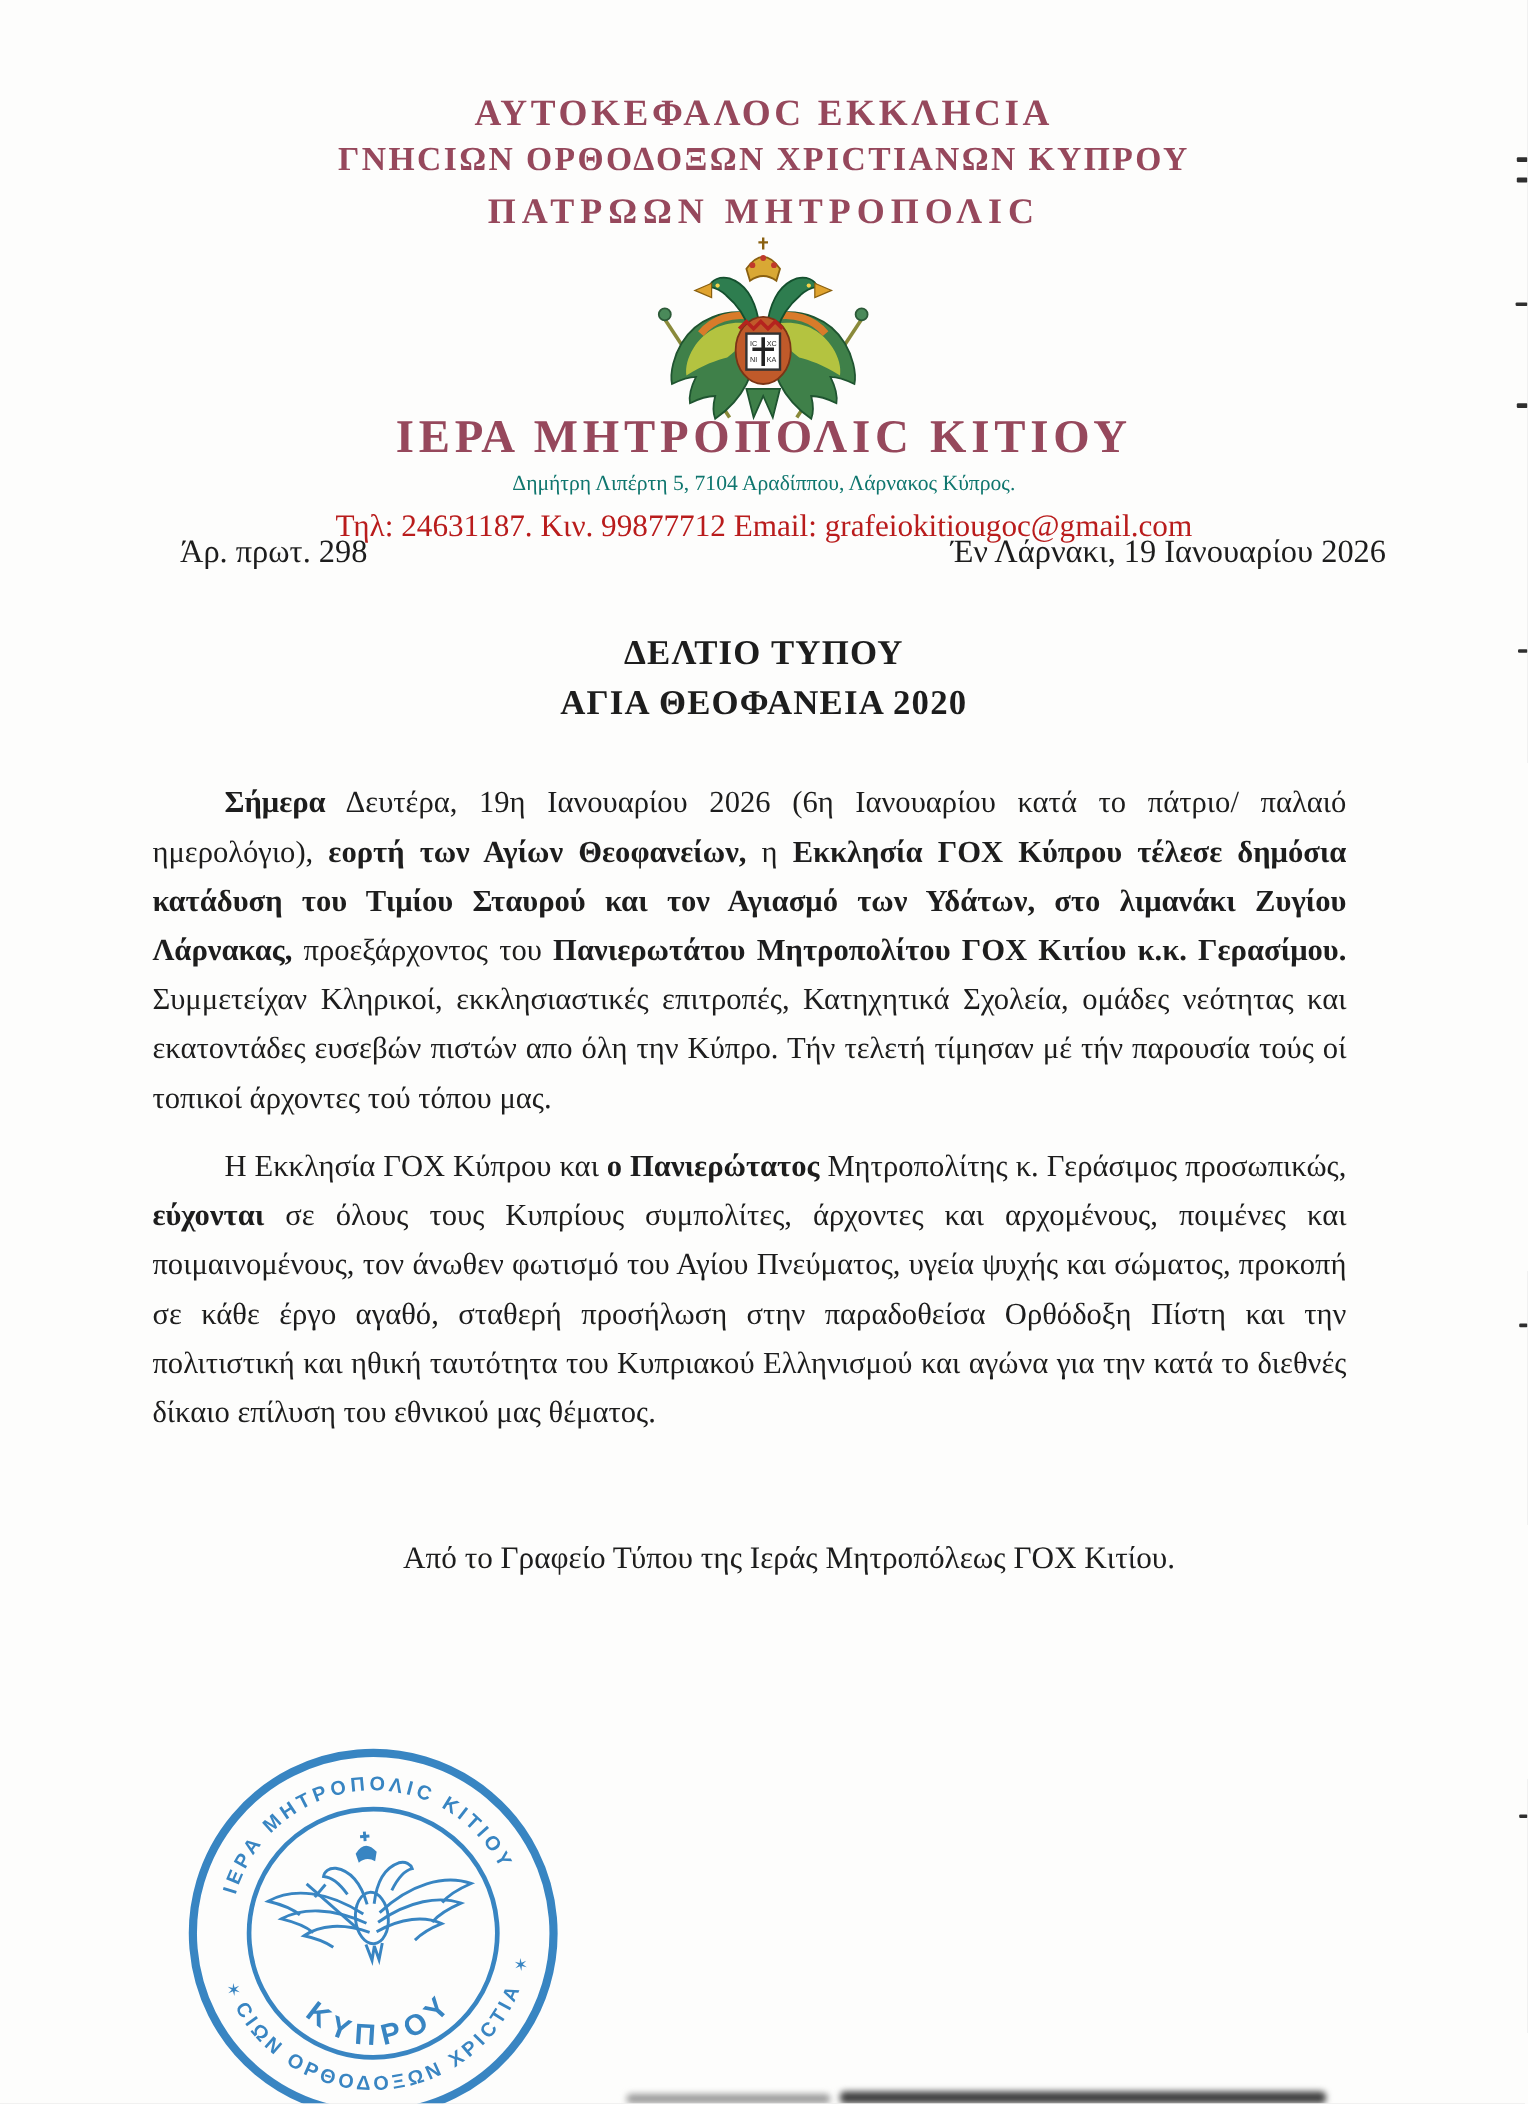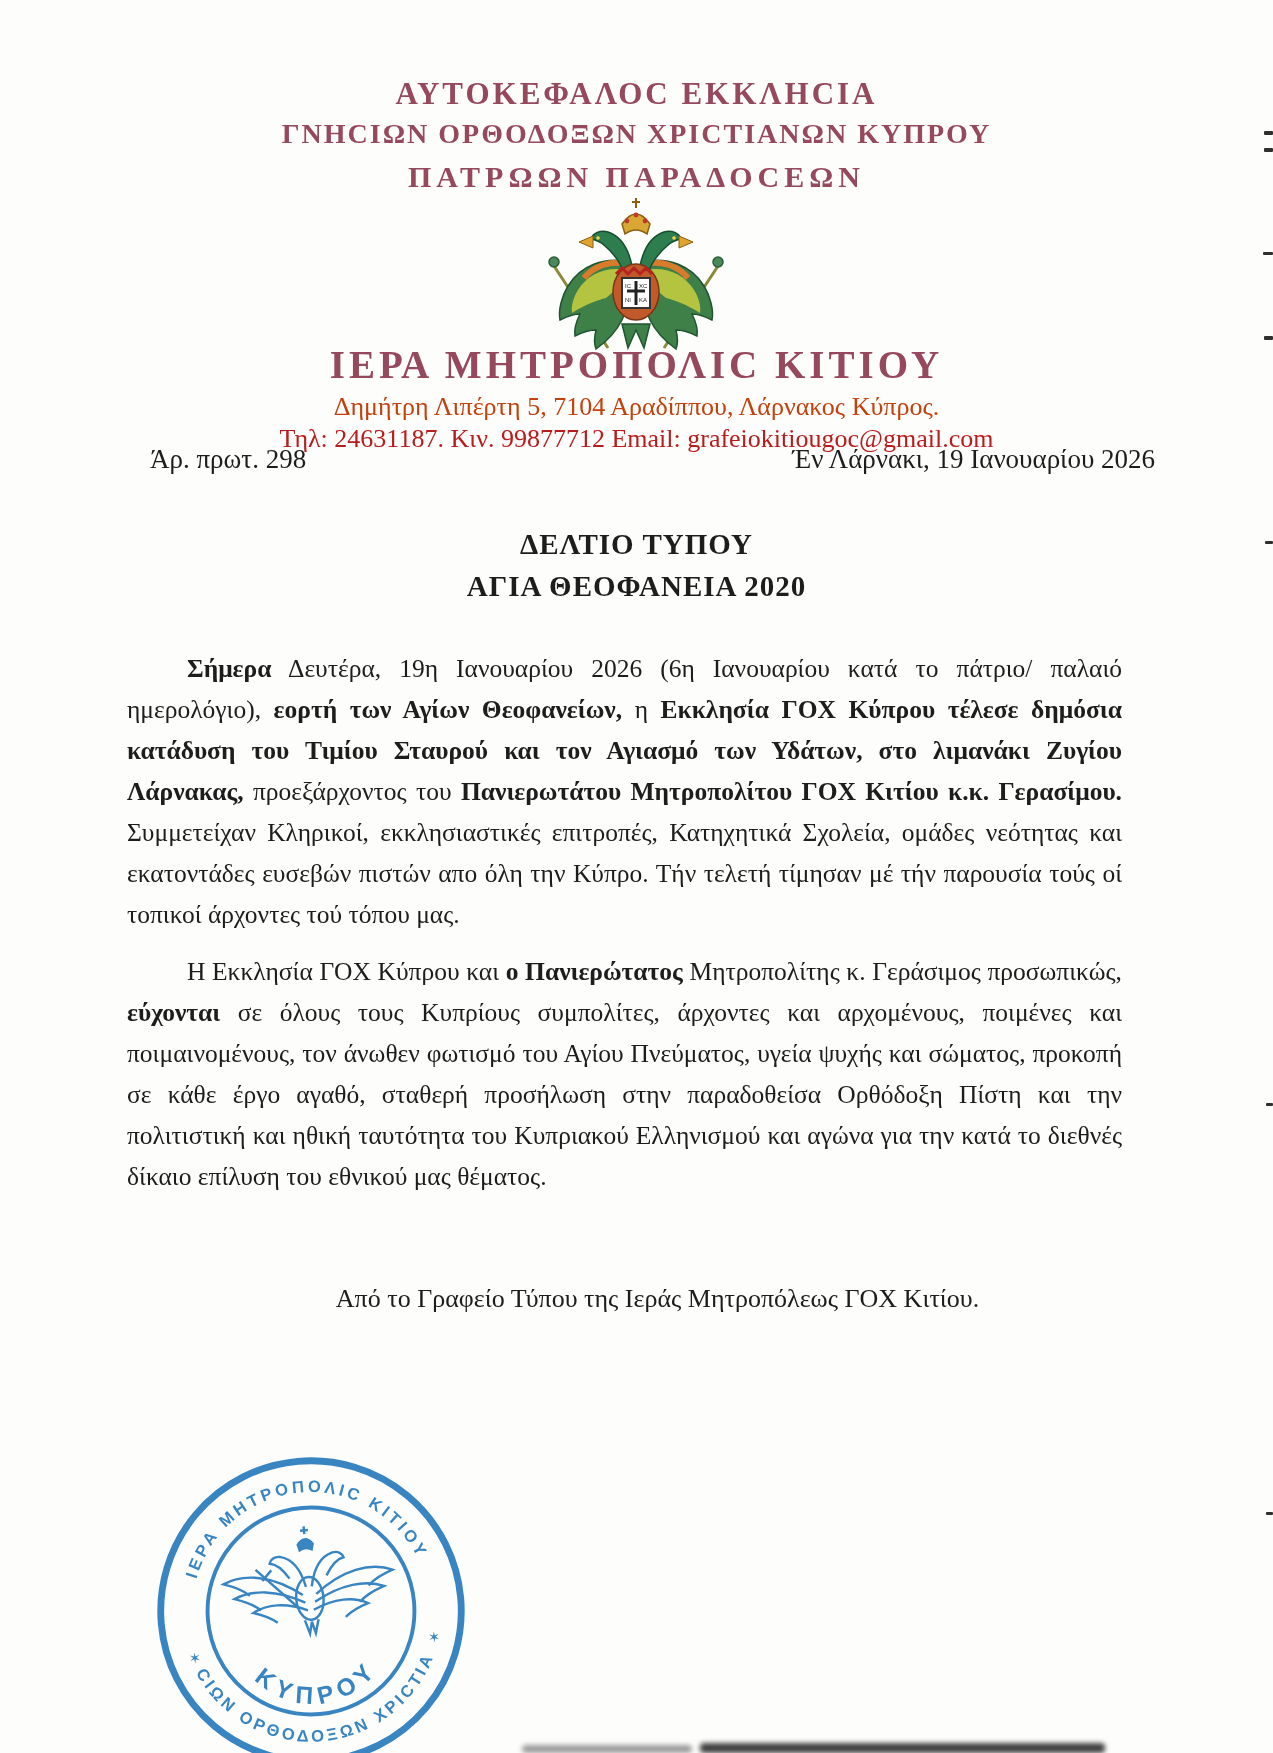--- a/index.html
+++ b/index.html
@@ -12,21 +12,21 @@
     font-family:"Liberation Serif","DejaVu Serif",serif;
     color:#1d1d1d;
   }
   .abs{position:absolute;left:0;right:0;}
   .center{text-align:center;}
   
   .lh1{top:76px;font-size:31px;font-weight:bold;letter-spacing:3px;color:#96485c;}
   .lh2{top:118px;font-size:28px;font-weight:bold;letter-spacing:2px;color:#96485c;}
   .lh3{top:160px;font-size:30px;font-weight:bold;letter-spacing:5px;color:#96485c;}
   .metropolis{top:342px;font-size:39px;font-weight:bold;letter-spacing:4px;color:#96485c;}
-  .addr{top:392px;font-size:26px;color:#c2410c;}
+  .addr{top:392px;font-size:18px;color:#0f766e;}
   .contact{top:424px;font-size:26px;color:#b91c1c;}
   
   .emblem{position:absolute;left:542px;top:192px;width:188px;height:160px;}
   
   .refrow{top:444px;height:36px;}
   .proto{position:absolute;left:150px;top:0;font-size:27px;}
   .dateline{position:absolute;right:118px;top:0;font-size:27px;}
   
   .head1{top:528px;font-size:29px;font-weight:bold;letter-spacing:1px;}
   .head2{top:570px;font-size:29px;font-weight:bold;letter-spacing:1px;}
@@ -45,21 +45,21 @@
   .smudge{position:absolute;background:#3f3f3f;filter:blur(2.5px);border-radius:4px;}
   .smudge.light{background:#9a9a9a;}
 </style>
 </head>
 <body>
 
 <div class="page">
 
   <div class="abs center lh2">ΓΝΗCΙΩΝ ΟΡΘΟΔΟΞΩΝ ΧΡΙCΤΙΑΝΩΝ ΚΥΠΡΟΥ</div>
   <div class="abs center lh1">ΑΥΤΟΚΕΦΑΛΟC ΕΚΚΛΗCΙΑ</div>
-  <div class="abs center lh3">ΠΑΤΡΩΩΝ ΠΑΡΑΔΟCΕΩΝ</div>
+  <div class="abs center lh3">ΠΑΤΡΩΩΝ ΜΗΤΡΟΠΟΛΙC</div>
 
   <svg class="emblem" viewBox="0 0 180 160">
 
     <g stroke="#8a8a3a" stroke-width="3">
       <line x1="8" y1="74" x2="62" y2="156"></line>
       <line x1="172" y1="74" x2="118" y2="156"></line>
     </g>
     <circle cx="8" cy="70" r="5" fill="#4a8a5a" stroke="#2c5a38" stroke-width="1.5"></circle>
     <circle cx="172" cy="70" r="5" fill="#4a8a5a" stroke="#2c5a38" stroke-width="1.5"></circle>
 

